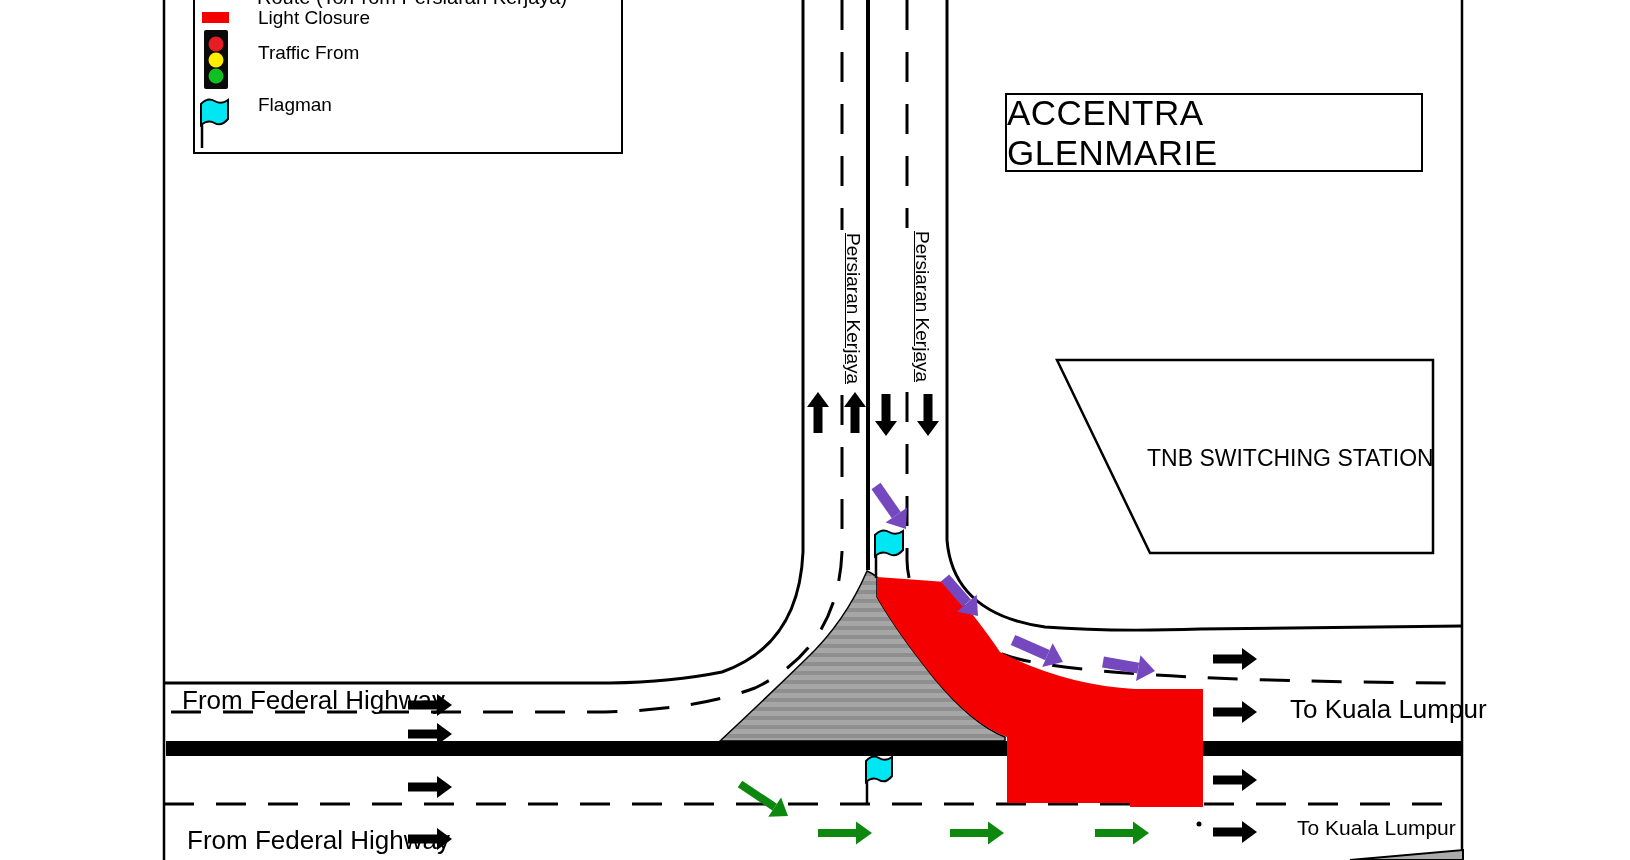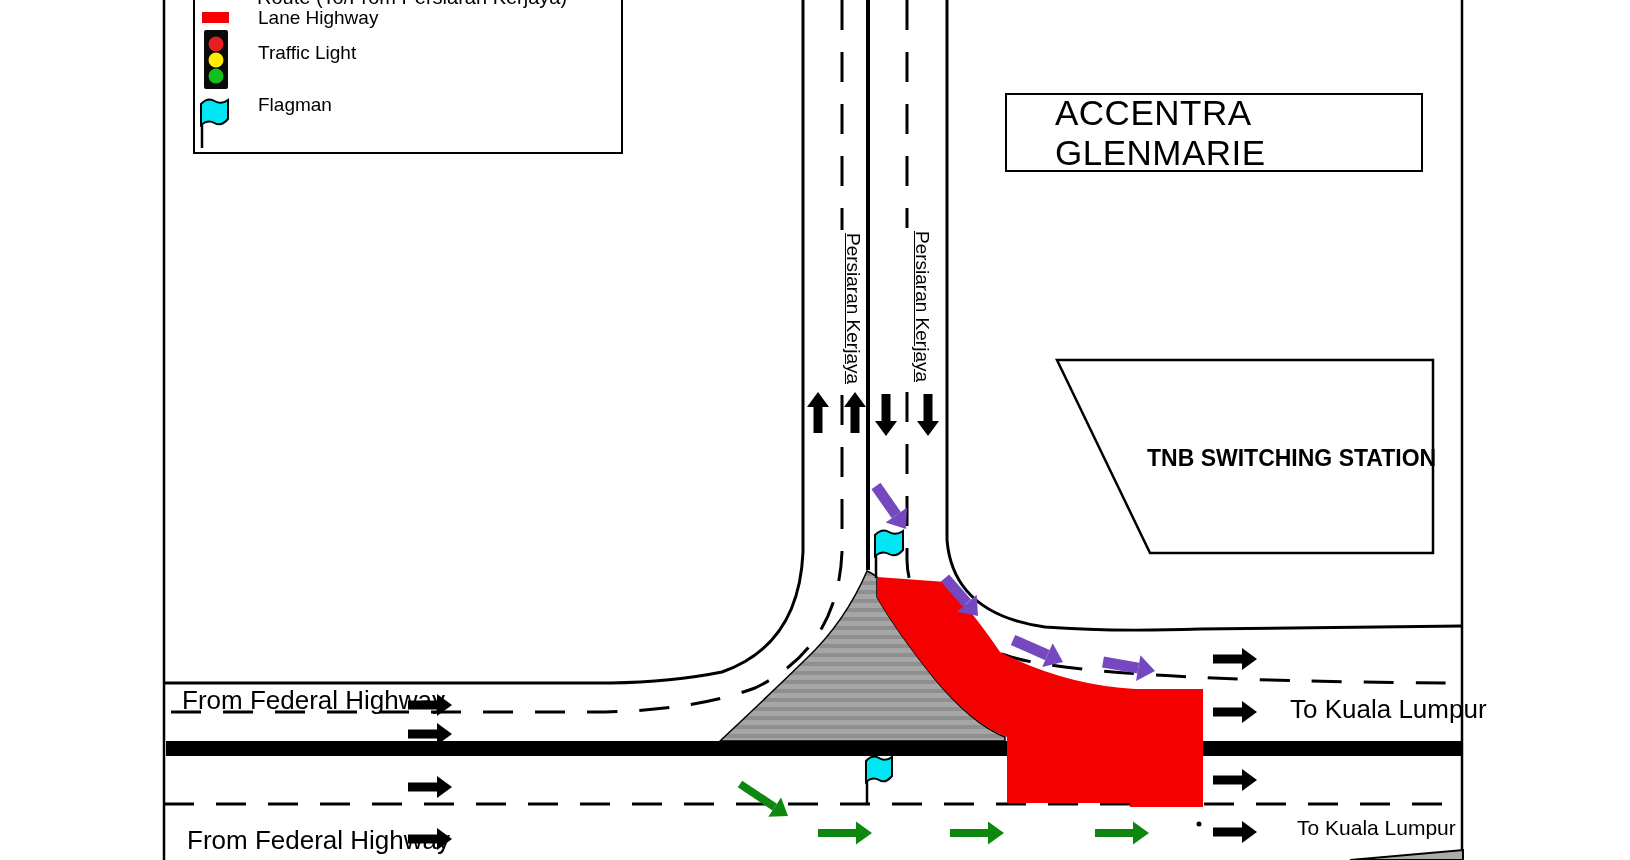--- a/index.html
+++ b/index.html
@@ -4,21 +4,21 @@
 <style>
   html,body{margin:0;padding:0;background:#fff;}
   body{width:1630px;height:860px;position:relative;overflow:hidden;
        font-family:"Liberation Sans","DejaVu Sans",sans-serif;color:#000;}
   .layer{position:absolute;left:0;top:0;width:1630px;height:860px;}
   #boxes{z-index:1;}
   #gfx{z-index:2;}
   #text{z-index:3;}
   .abs{position:absolute;white-space:nowrap;}
   .box{position:absolute;background:#fff;border:2.5px solid #000;box-sizing:border-box;}
-  #accentra-box{left:1005px;top:93px;width:418px;height:79px;display:flex;align-items:center;justify-content:center;padding-left:48px;}
+  #accentra-box{left:1005px;top:93px;width:418px;height:79px;display:flex;align-items:center;justify-content:center;}
   #accentra-box span{font-size:35px;letter-spacing:0.5px;}
   #legend-box{left:193px;top:-32px;width:430px;height:186px;}
   .legend-label{font-size:19px;}
   .vlabel{position:absolute;transform:rotate(90deg);transform-origin:0 0;
           font-size:19px;text-decoration:underline;white-space:nowrap;}
   .rd{font-size:26px;}
   svg{display:block;}
 </style>
 </head>
 <body>
@@ -164,25 +164,25 @@
       </g>
       <g>
         <line x1="867" y1="782" x2="867" y2="804" stroke="#000" stroke-width="2.5"></line>
         <path d="M866,761 Q872.5,754 879,758 Q885.5,762 892,757 L892,776 Q885.5,784 879,780 Q872.5,776 866,782 Z" fill="#00E6F2" stroke="#000" stroke-width="2"></path>
       </g>
     </g>
 </svg>
 
 <div class="layer" id="text">
   <div class="abs" style="left:257px;top:-14px;font-size:20px;">Route (To/From Persiaran Kerjaya)</div>
-  <div class="abs legend-label" style="left:258px;top:7px;">Lane Highway</div>
-  <div class="abs legend-label" style="left:258px;top:42px;">Traffic Light</div>
+  <div class="abs legend-label" style="left:258px;top:7px;">Light Closure</div>
+  <div class="abs legend-label" style="left:258px;top:42px;">Traffic From</div>
   <div class="abs legend-label" style="left:258px;top:94px;">Flagman</div>
 
-  <div class="abs" style="left:1147px;top:445px;font-size:23px;font-weight:bold;">TNB SWITCHING STATION</div>
+  <div class="abs" style="left:1147px;top:445px;font-size:23px;">TNB SWITCHING STATION</div>
 
   <div class="vlabel" style="left:864px;top:233px;">Persiaran Kerjaya</div>
   <div class="vlabel" style="left:933px;top:231px;">Persiaran Kerjaya</div>
 
   <div class="abs rd" style="left:182px;top:685px;">From Federal Highway</div>
   <div class="abs rd" style="left:187px;top:825px;">From Federal Highway</div>
   <div class="abs rd" style="left:1290px;top:694px;">To Kuala Lumpur</div>
   <div class="abs" style="left:1297px;top:816px;font-size:21px;">To Kuala Lumpur</div>
 </div>
 

